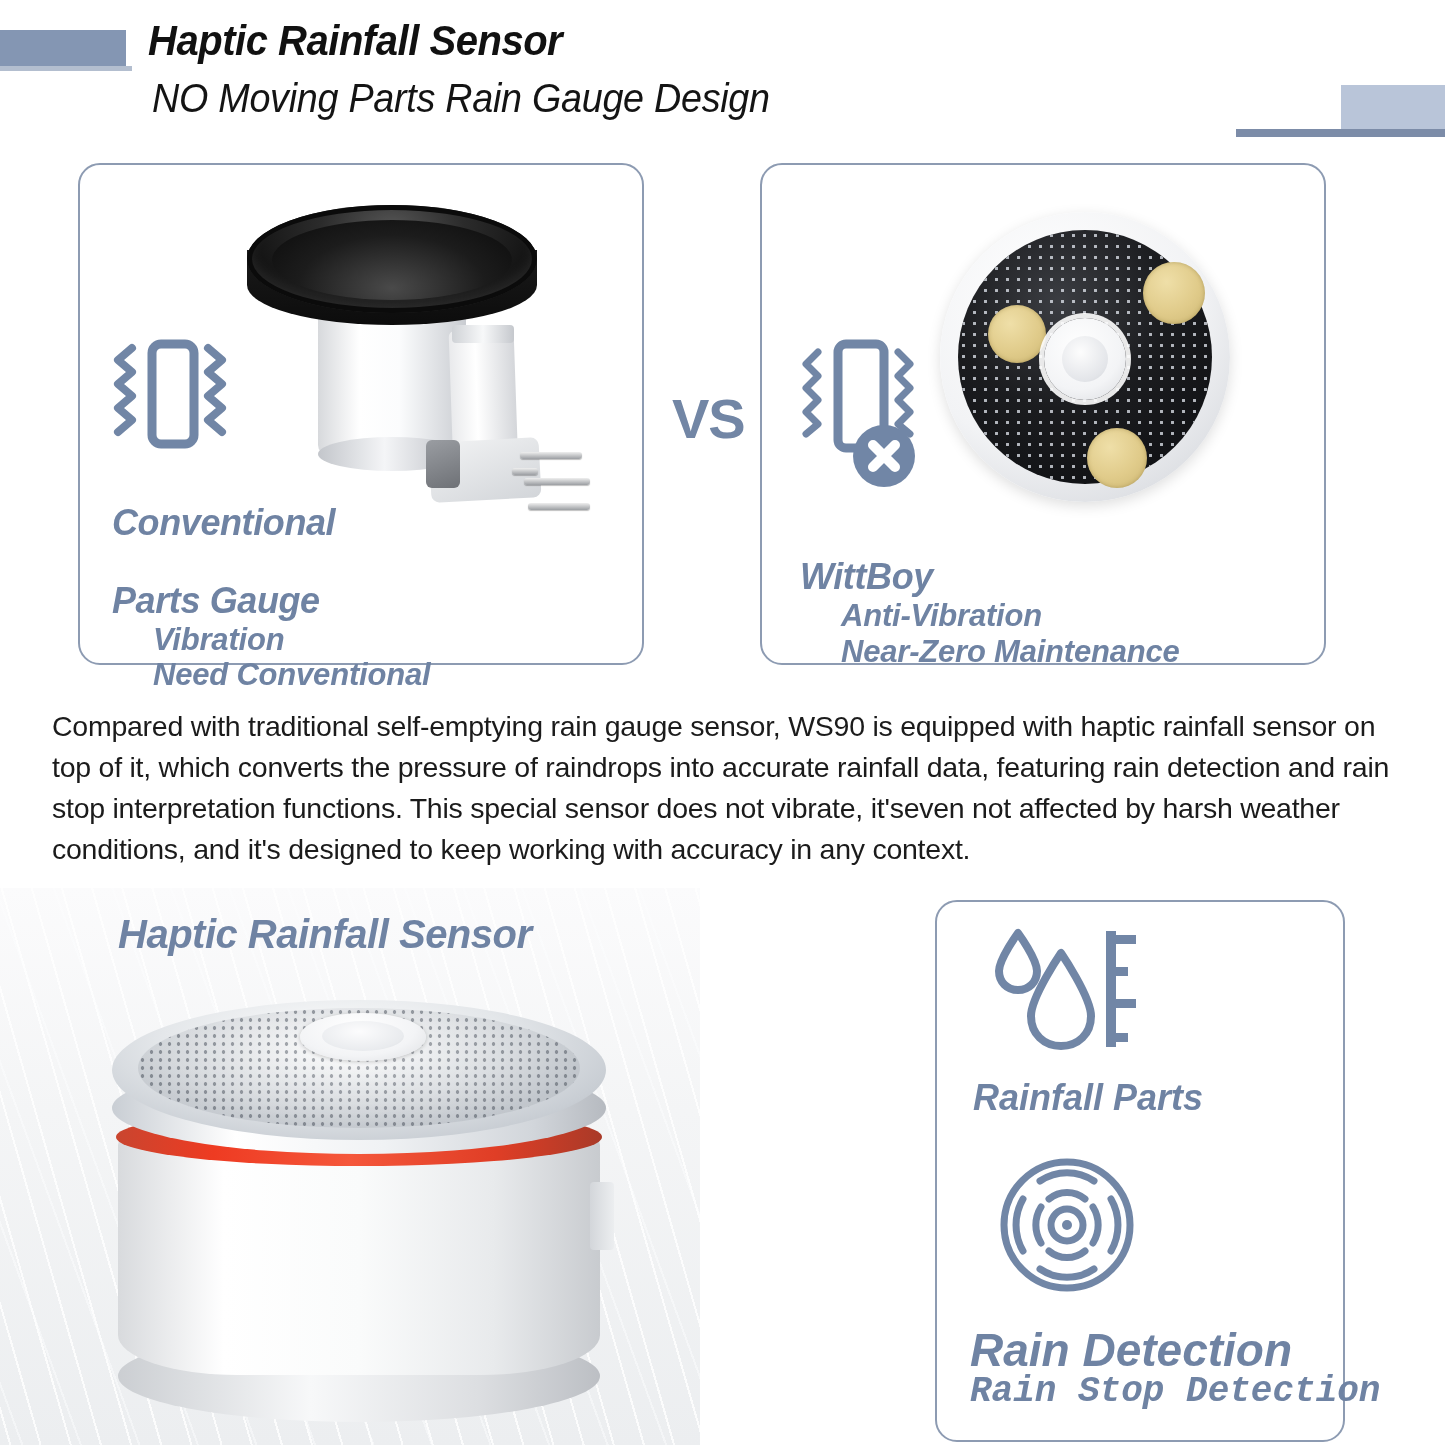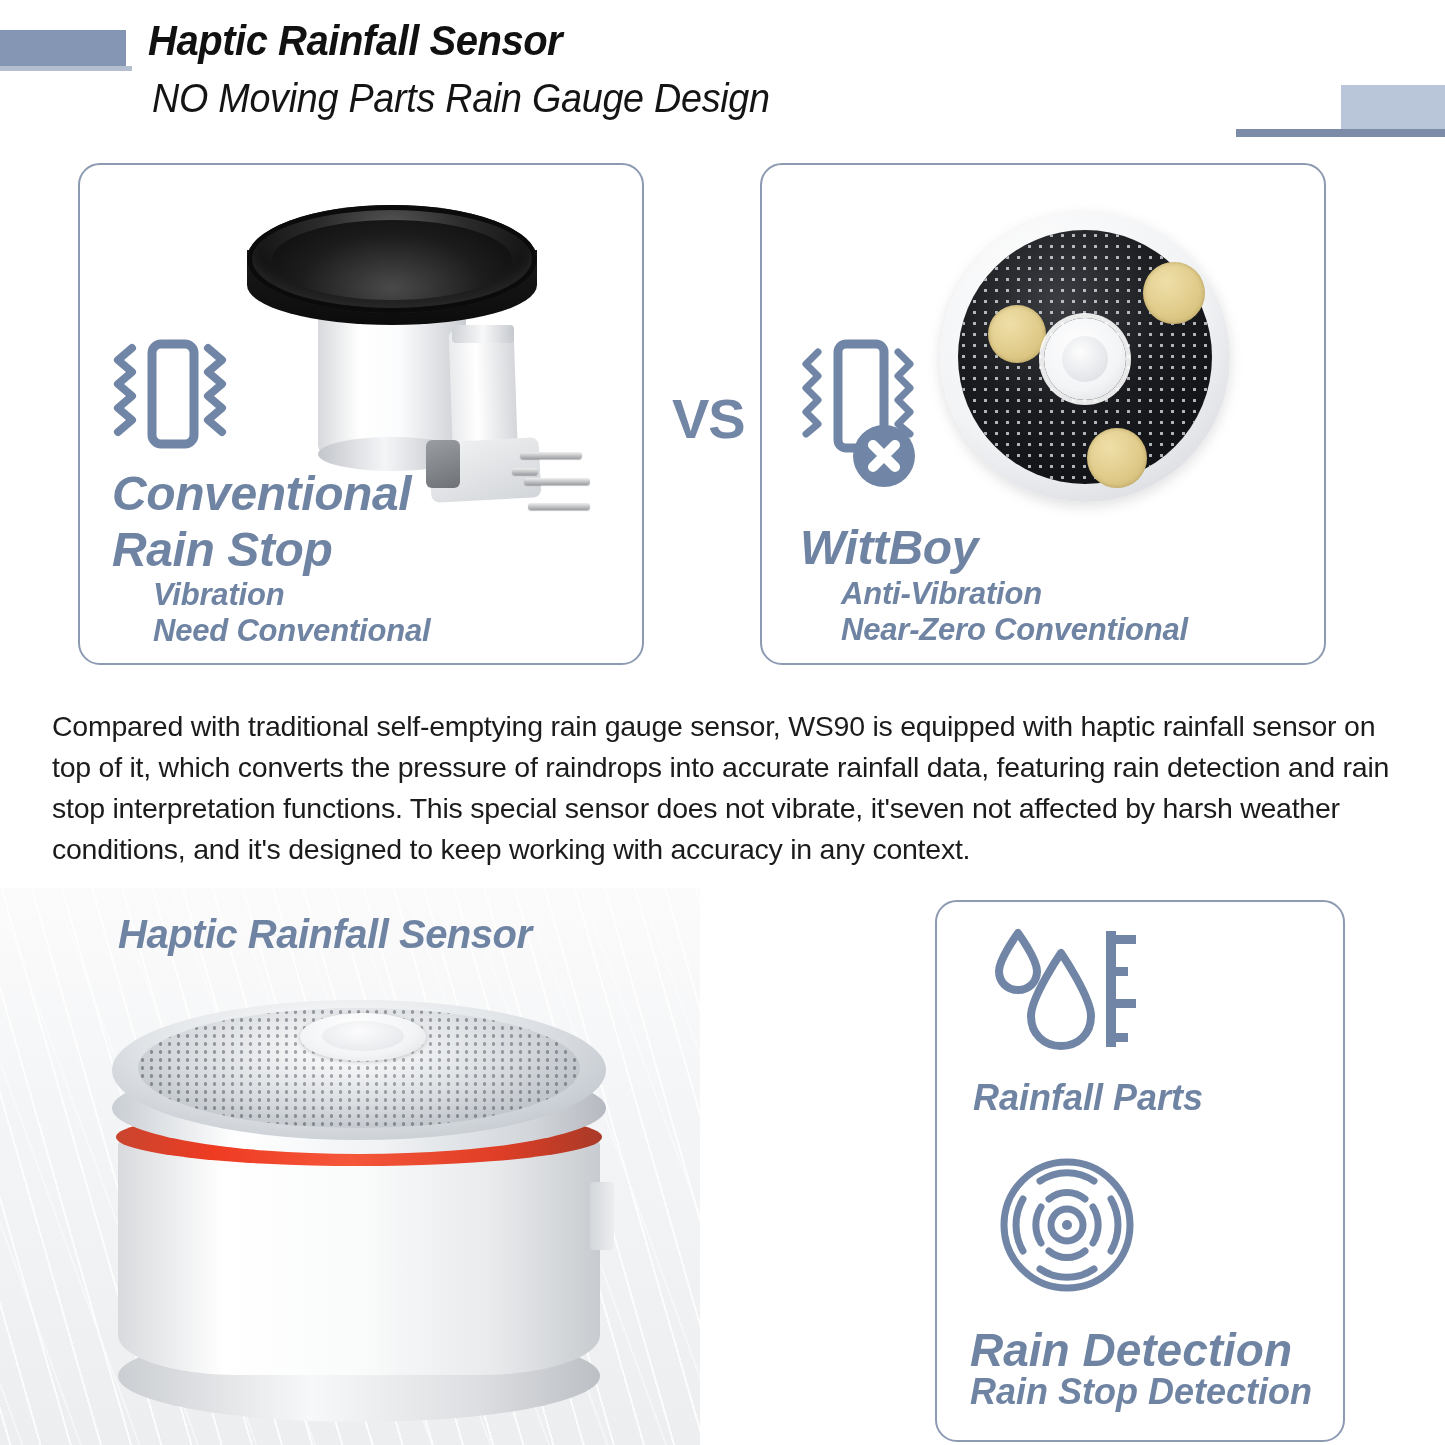--- a/index.html
+++ b/index.html
@@ -55,21 +55,21 @@
 
   .vs-label{
     position:absolute;left:672px;top:386px;
     font-size:56px;font-weight:bold;
     color:#7286a5;letter-spacing:-1px;
   }
 
   
   .vib-icon{position:absolute;}
   .card-text{position:absolute;color:#6f83a3;font-style:italic;font-weight:bold;line-height:1.16;}
-  .card-text .big{font-size:48px;display:block;letter-spacing:-.4px;}
+  .card-text .big{font-size:36px;display:block;letter-spacing:-.4px;margin-top:36px;}
   .card-text .sml{font-size:31px;display:block;letter-spacing:-.2px;margin-left:41px;}
 
   
   .art{position:absolute;}
 
   
   .funnel{
     position:absolute;left:247px;top:205px;width:290px;height:108px;
     border-radius:50%;
     background:radial-gradient(ellipse at 50% 20%, #555 0%, #2b2b2b 35%, #141414 70%, #070707 100%);
@@ -286,21 +286,21 @@
   </div>
 
   <svg class="vib-icon" style="left:108px;top:338px;" width="122" height="112" viewBox="0 0 122 112">
     <rect x="44" y="6" width="42" height="100" rx="9" ry="9" fill="none" stroke="#7186a6" stroke-width="9"></rect>
     <path d="M24 10 L10 22 L24 34 L10 46 L24 58 L10 70 L24 82 L10 94" fill="none" stroke="#7186a6" stroke-width="8" stroke-linecap="round" stroke-linejoin="round"></path>
     <path d="M100 10 L114 22 L100 34 L114 46 L100 58 L114 70 L100 82 L114 94" fill="none" stroke="#7186a6" stroke-width="8" stroke-linecap="round" stroke-linejoin="round"></path>
   </svg>
 
   <div class="card-text" style="left:112px;top:466px;">
     <span class="big">Conventional</span>
-    <span class="big">Rain Stop</span>
+    <span class="big">Parts Gauge</span>
     <span class="sml">Vibration</span>
     <span class="sml">Need Conventional</span>
   </div>
 
   <div class="vs-label">VS</div>
 
   <div class="card" id="card-right"></div>
 
   <div class="art">
     <div class="disc-outer"></div>
@@ -318,21 +318,21 @@
     <rect x="40" y="6" width="46" height="104" rx="8" ry="8" fill="none" stroke="#7186a6" stroke-width="9"></rect>
     <path d="M20 14 L8 26 L20 38 L8 50 L20 62 L8 74 L20 86 L8 96" fill="none" stroke="#7186a6" stroke-width="7" stroke-linecap="round" stroke-linejoin="round"></path>
     <path d="M100 14 L112 26 L100 38 L112 50 L100 62 L112 74 L100 86 L112 96" fill="none" stroke="#7186a6" stroke-width="7" stroke-linecap="round" stroke-linejoin="round"></path>
     <circle cx="86" cy="118" r="31" fill="#7186a6"></circle>
     <path d="M75 107 L97 129 M97 107 L75 129" stroke="#ffffff" stroke-width="10" stroke-linecap="round"></path>
   </svg>
 
   <div class="card-text" style="left:800px;top:520px;">
     <span class="big">WittBoy</span>
     <span class="sml">Anti-Vibration</span>
-    <span class="sml">Near-Zero Conventional</span>
+    <span class="sml">Near-Zero Maintenance</span>
   </div>
 
   <div class="para">Compared with traditional self-emptying rain gauge sensor, WS90 is equipped with haptic rainfall sensor on top of it, which converts the pressure of raindrops into accurate rainfall data, featuring rain detection and rain stop interpretation functions. This special sensor does not vibrate, it'seven not affected by harsh weather conditions, and it's designed to keep working with accuracy in any context.</div>
 
   <div class="photo-wrap">
     <div class="rain-layer"></div>
     <div class="rain-layer2"></div>
   </div>
   <div class="ws-title">Haptic Rainfall Sensor</div>
 
@@ -370,15 +370,15 @@
     <path d="M53 96 A28 28 0 0 0 89 96" fill="none" stroke="#7186a6" stroke-width="7" stroke-linecap="round"></path>
     <path d="M45 52 A34 34 0 0 0 45 88" fill="none" stroke="#7186a6" stroke-width="7" stroke-linecap="round"></path>
     <path d="M97 52 A34 34 0 0 1 97 88" fill="none" stroke="#7186a6" stroke-width="7" stroke-linecap="round"></path>
     <path d="M44 26 A48 48 0 0 1 98 26" fill="none" stroke="#7186a6" stroke-width="7" stroke-linecap="round"></path>
     <path d="M44 114 A48 48 0 0 0 98 114" fill="none" stroke="#7186a6" stroke-width="7" stroke-linecap="round"></path>
     <path d="M27 44 A52 52 0 0 0 27 96" fill="none" stroke="#7186a6" stroke-width="7" stroke-linecap="round"></path>
     <path d="M115 44 A52 52 0 0 1 115 96" fill="none" stroke="#7186a6" stroke-width="7" stroke-linecap="round"></path>
   </svg>
 
   <div class="feat-label" style="left:970px;top:1325px;font-size:46px;">Rain Detection</div>
-  <div class="feat-label" style="left:970px;top:1372px;font-size:36px;">Rain Stop Detection</div>
+  <div class="feat-label" style="left:970px;top:1372px;font-size:36px;font-family:Liberation Mono, monospace;">Rain Stop Detection</div>
 
 </div>
 
 </body></html>

